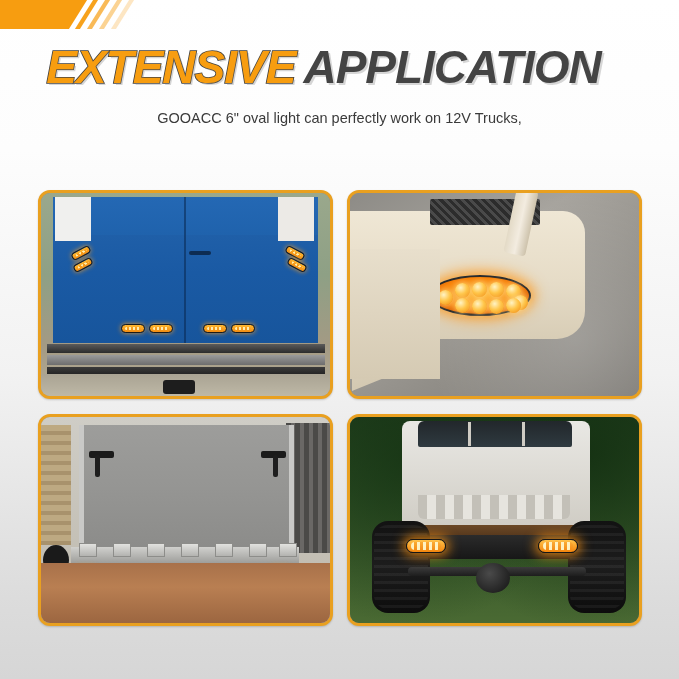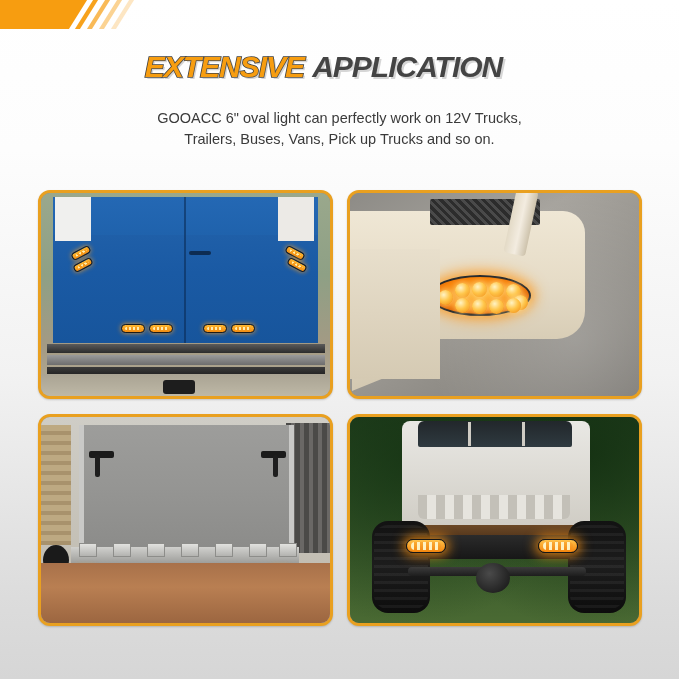--- a/index.html
+++ b/index.html
@@ -24,21 +24,21 @@
   }
   .s1 { left:84px;  opacity:.95; }
   .s2 { left:96px;  opacity:.70; }
   .s3 { left:108px; opacity:.45; }
   .s4 { left:120px; opacity:.25; }
 
   
   #headline {
     position:absolute; top:44px; left:0; width:647px;
     text-align:center; white-space:nowrap;
-    font-size:30px; line-height:46px; font-weight:bold;
+    font-size:46px; line-height:46px; font-weight:bold;
     font-style:italic; letter-spacing:-1px;
   }
   #headline .word-hl {
     color:#F79D10;
     -webkit-text-stroke:1.6px #3e3e3e;
     paint-order: stroke fill;
     text-shadow: 2px 2px 0 rgba(120,120,120,.30);
     font-stretch: condensed;
   }
   #headline .word-main {
@@ -216,21 +216,20 @@
   <div class="deco-stripe s3"></div>
   <div class="deco-stripe s4"></div>
 </div>
 
 <div id="headline">
   <span class="word-hl">EXTENSIVE</span><span class="word-main">APPLICATION</span>
 </div>
 
 <div id="subtitle">
   <div>GOOACC 6" oval light can perfectly work on 12V Trucks,</div>
-  <div>Trailers, Buses, Vans, Pick up Trucks and so on.</div>
 </div>
 
 <div id="photo-grid">
 
   <div class="photo-frame">
     <div class="photo-inner">
       <div class="p1-bg"></div>
       <div class="p1-top"></div>
       <div class="p1-body"></div>
       <div class="p1-white-l"></div>

